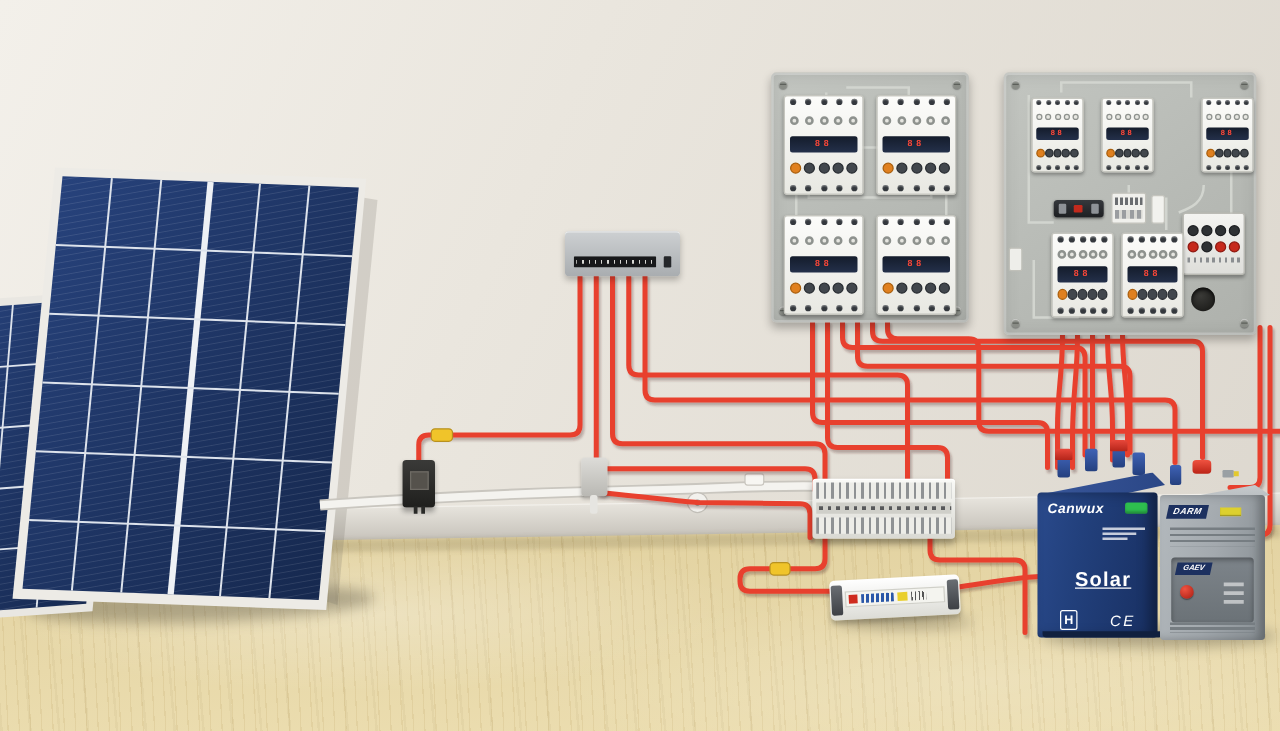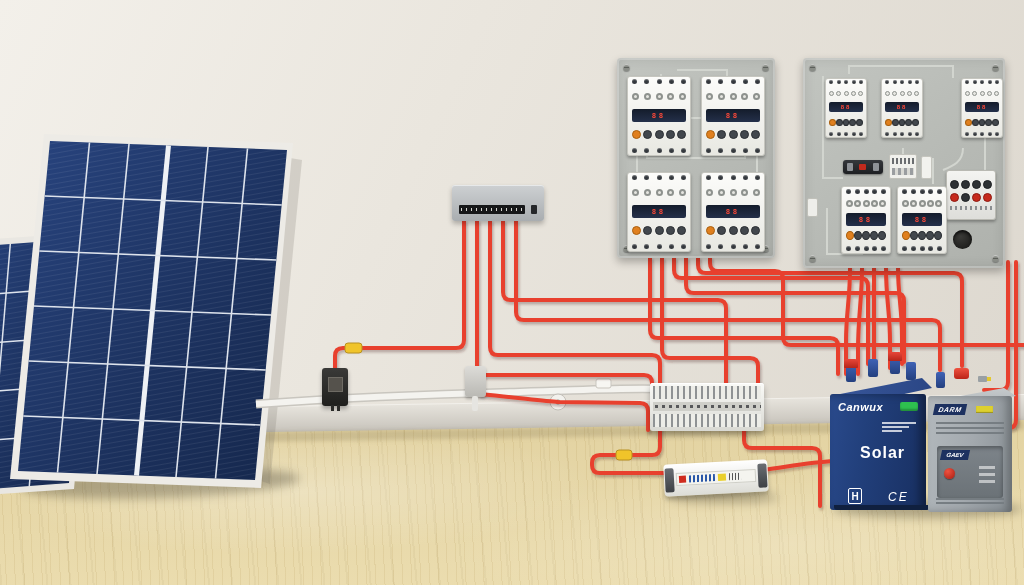--- a/index.html
+++ b/index.html
@@ -135,21 +135,21 @@
         clip-path:polygon(4px 26px,96px 8px,106px 18px,14px 38px);}
   .battery .front{position:absolute;left:4px;top:38px;width:96px;height:116px;border-radius:3px;
         background:linear-gradient(100deg,#2a4a8c 0%,#22407c 35%,#182f61 100%);
         box-shadow:inset -6px 0 10px rgba(0,0,0,.35);color:#fff;}
   .brand{position:absolute;left:8px;top:7px;font-size:11px;font-weight:bold;font-style:italic;letter-spacing:.5px;}
   .badge-g{position:absolute;right:8px;top:8px;width:18px;height:9px;border-radius:2px;background:#2ebf4f;
         box-shadow:inset 0 -2px 2px rgba(0,0,0,.25);font-size:5px;line-height:9px;text-align:center;color:#0c4d1d;}
   .speclines{position:absolute;right:10px;top:26px;width:34px;}
   .speclines i{display:block;height:2px;margin:2px 0;background:rgba(255,255,255,.75);}
   .speclines i:nth-child(2){width:80%;} .speclines i:nth-child(3){width:60%;}
-  .bat-solar{position:absolute;left:30px;top:50px;font-size:16px;font-weight:bold;letter-spacing:1px;}
+  .bat-solar{position:absolute;left:30px;top:62px;font-size:16px;font-weight:bold;letter-spacing:1px;text-decoration:underline;}
   .bat-h{position:absolute;left:18px;top:94px;width:14px;height:16px;border:1.5px solid #fff;border-radius:2px;
         font-size:10px;font-weight:bold;text-align:center;line-height:15px;}
   .bat-ce{position:absolute;left:58px;top:96px;font-size:12px;font-style:italic;letter-spacing:2px;}
   .bat-base{position:absolute;left:4px;bottom:0;width:96px;height:5px;background:#10203f;border-radius:0 0 3px 3px;}
 
   
   .inverter{left:926px;top:366px;width:90px;height:146px;}
   .inverter .top{position:absolute;left:0;top:16px;width:90px;height:22px;background:linear-gradient(#cdd1d3,#b2b7ba);
         clip-path:polygon(2px 20px,78px 6px,90px 14px,14px 28px);}
   .inverter .post{position:absolute;width:9px;height:16px;background:linear-gradient(#3f62b5,#24407f);border-radius:2px;}

